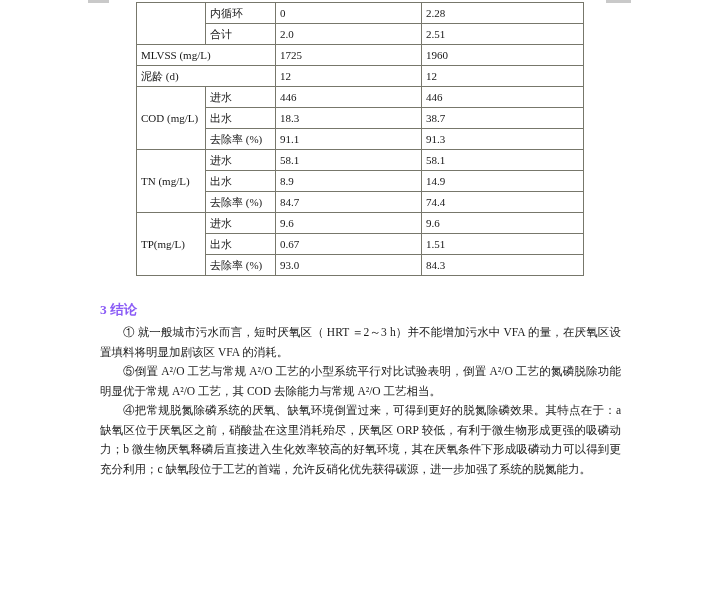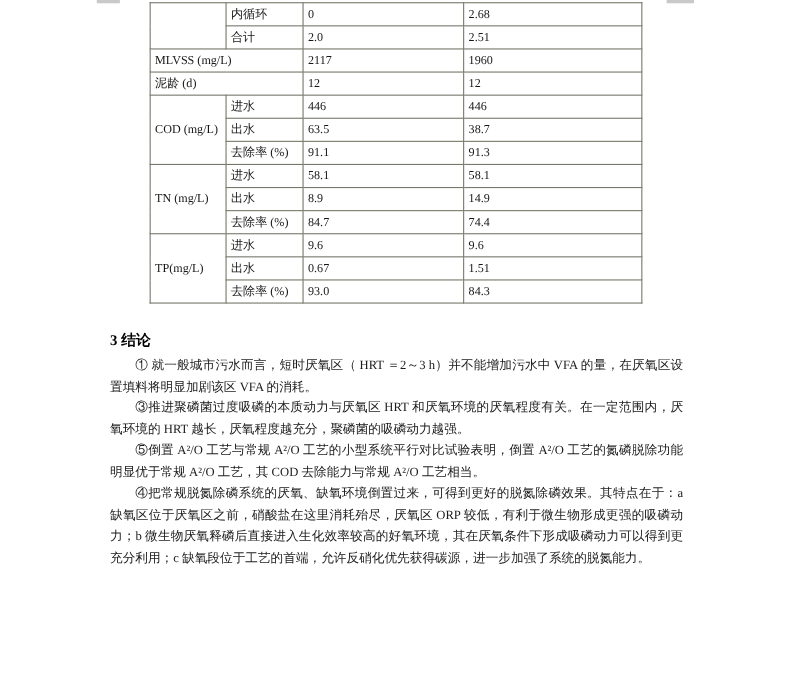--- a/index.html
+++ b/index.html
@@ -47,21 +47,21 @@
   .conclusion {
     position: absolute;
     left: 97px; top: 301px;
     width: 521px;
   }
   .conclusion h2 {
     margin: 0 0 5px 0;
     font-size: 13.5px;
     font-weight: bold;
     line-height: 17px;
-    color: #000000;
+    color: #8b5cf6;
   }
   .conclusion p {
     margin: 0;
     font-size: 11.5px;
     line-height: 19.5px;
     text-indent: 2em;
     text-align: justify;
     color: #1a1a1a;
     font-family: Liberation Serif, serif;
   }
@@ -81,46 +81,46 @@
         <col class="colw1">
           <col class="colw2">
           <col class="colw3">
           <col class="colw4">
       </colgroup>
       <tbody>
         <tr>
           <td rowspan="2"></td>
           <td>内循环</td>
           <td>0</td>
-          <td>2.68</td>
+          <td>2.28</td>
         </tr>
         <tr>
           <td>合计</td>
           <td>2.0</td>
           <td>2.51</td>
         </tr>
         <tr>
           <td colspan="2">MLVSS (mg/L)</td>
-          <td>2117</td>
+          <td>1725</td>
           <td>1960</td>
         </tr>
         <tr>
           <td colspan="2">泥龄 (d)</td>
           <td>12</td>
           <td>12</td>
         </tr>
         <tr>
           <td rowspan="3">COD (mg/L)</td>
           <td>进水</td>
           <td>446</td>
           <td>446</td>
         </tr>
         <tr>
           <td>出水</td>
-          <td>63.5</td>
+          <td>18.3</td>
           <td>38.7</td>
         </tr>
         <tr>
           <td>去除率 (%)</td>
           <td>91.1</td>
           <td>91.3</td>
         </tr>
         <tr>
           <td rowspan="3">TN (mg/L)</td>
           <td>进水</td>
@@ -153,18 +153,17 @@
           <td>93.0</td>
           <td>84.3</td>
         </tr>
       </tbody>
     </table>
   </div>
 
   <div class="conclusion">
     <h2>3 结论</h2>
     <p>① 就一般城市污水而言，短时厌氧区（ HRT ＝2～3 h）并不能增加污水中 VFA 的量，在厌氧区设置填料将明显加剧该区 VFA 的消耗。</p>
-    <p>③推进聚磷菌过度吸磷的本质动力与厌氧区 HRT 和厌氧环境的厌氧程度有关。在一定范围内，厌氧环境的 HRT 越长，厌氧程度越充分，聚磷菌的吸磷动力越强。</p>
     <p>⑤倒置 A²/O 工艺与常规 A²/O 工艺的小型系统平行对比试验表明，倒置 A²/O 工艺的氮磷脱除功能明显优于常规 A²/O 工艺，其 COD 去除能力与常规 A²/O 工艺相当。</p>
     <p>④把常规脱氮除磷系统的厌氧、缺氧环境倒置过来，可得到更好的脱氮除磷效果。其特点在于：a 缺氧区位于厌氧区之前，硝酸盐在这里消耗殆尽，厌氧区 ORP 较低，有利于微生物形成更强的吸磷动力；b 微生物厌氧释磷后直接进入生化效率较高的好氧环境，其在厌氧条件下形成吸磷动力可以得到更充分利用；c 缺氧段位于工艺的首端，允许反硝化优先获得碳源，进一步加强了系统的脱氮能力。</p>
   </div>
 
 </div>
 
 </body></html>

